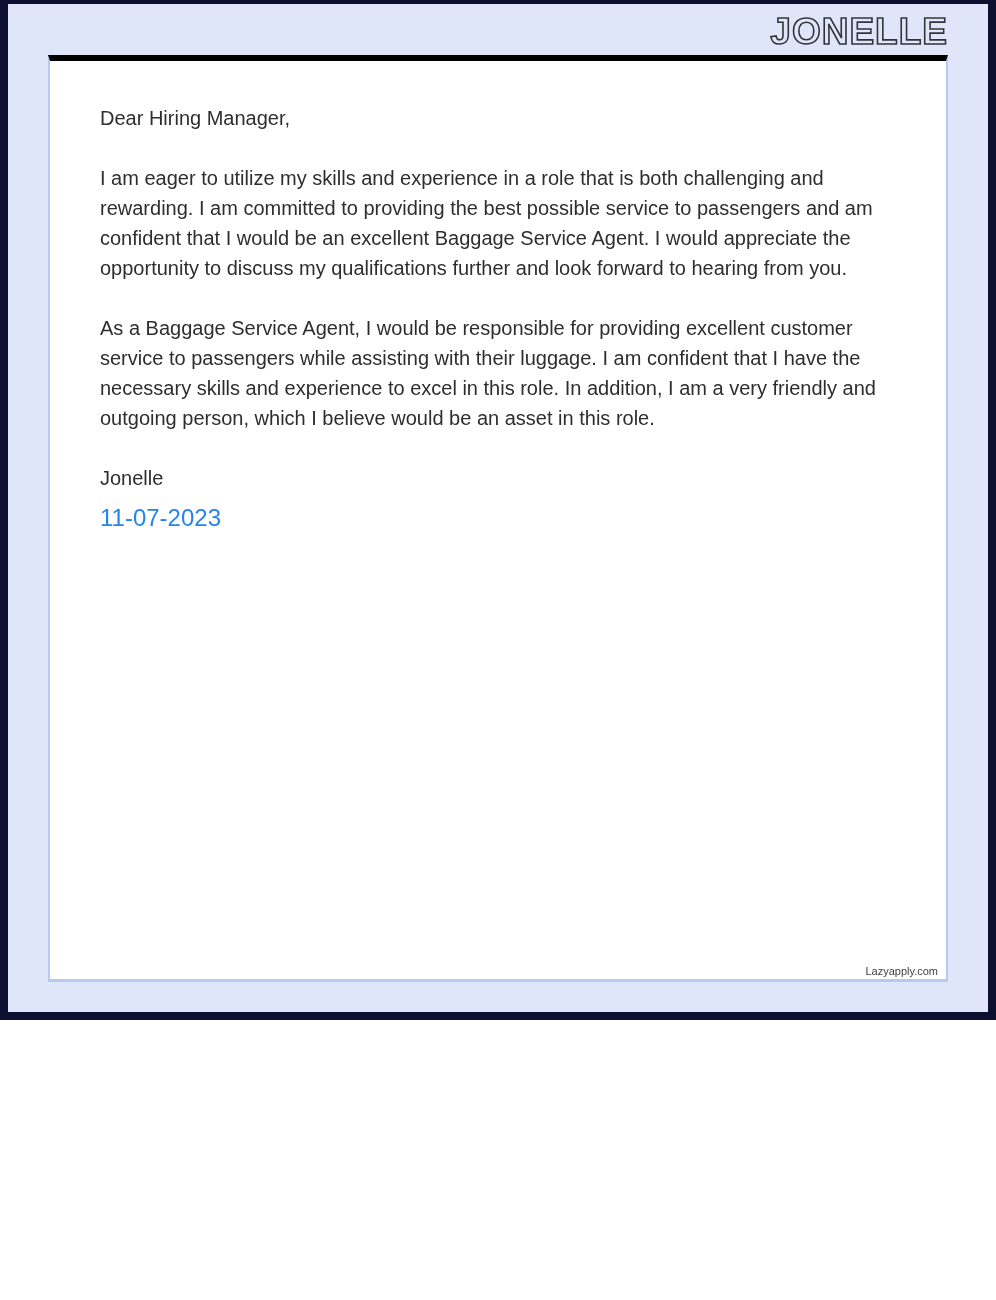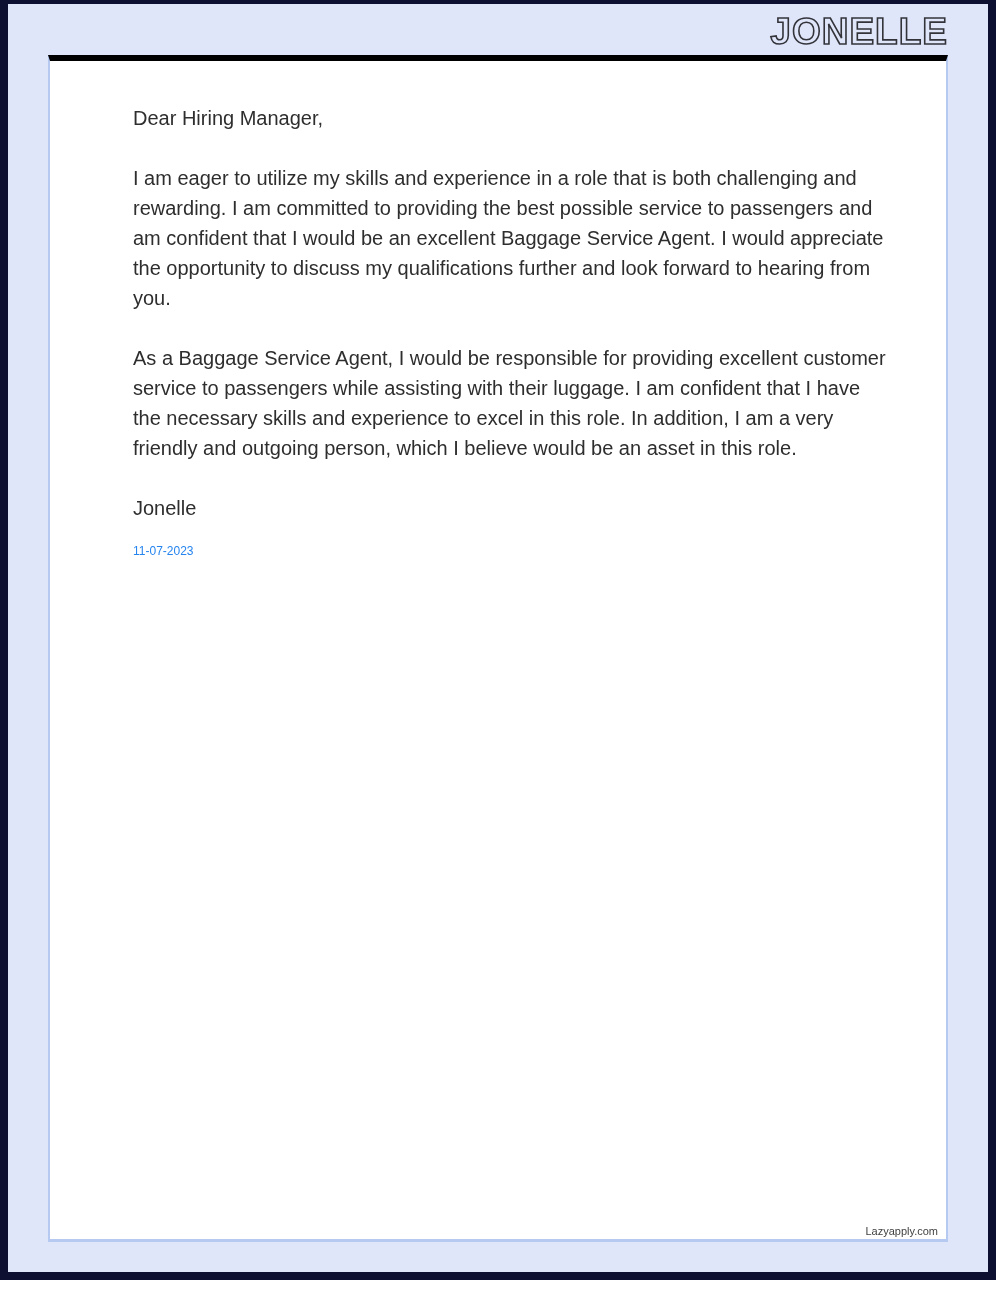--- a/index.html
+++ b/index.html
@@ -13,21 +13,21 @@
     --footer-text:#3f3f3f;
   }
   *{margin:0;padding:0;box-sizing:border-box;}
   html,body{width:996px;height:1300px;}
   body{
     font-family:"Liberation Sans","DejaVu Sans",sans-serif;
     background:#ffffff;
   }
   .page{
     position:relative;
-    width:996px;height:1280px;
+    width:996px;height:1020px;
     background:var(--page-background);
     border-style:solid;
     border-color:var(--outer-border);
     border-width:4px 8px 8px 8px;
   }
   .brand{
     position:absolute;
     top:6px;right:40px;
     font-size:37px;
     font-weight:bold;
@@ -37,33 +37,32 @@
     line-height:1.2;
   }
   .sheet{
     position:absolute;
     left:40px;right:40px;top:51px;bottom:30px;
     background:#ffffff;
     border-top:6px solid var(--rule);
     border-left:2px solid var(--sheet-border);
     border-right:2px solid var(--sheet-border);
     border-bottom:3px solid var(--sheet-border);
-    padding-left:33px;
   }
   .letter{
     padding:42px 58px 0 50px;
     color:var(--body-text);
     font-size:20px;
     line-height:30px;
   }
   .letter p{margin:0 0 30px 0;}
   .letter p.signature{margin-bottom:10px;}
   .date{
     color:var(--date-link);
-    font-size:12px;
+    font-size:24px;
     line-height:30px;
     text-decoration:none;
     display:inline-block;
     cursor:pointer;
   }
   .footer{
     position:absolute;
     right:8px;bottom:2px;
     font-size:11px;
     color:var(--footer-text);

